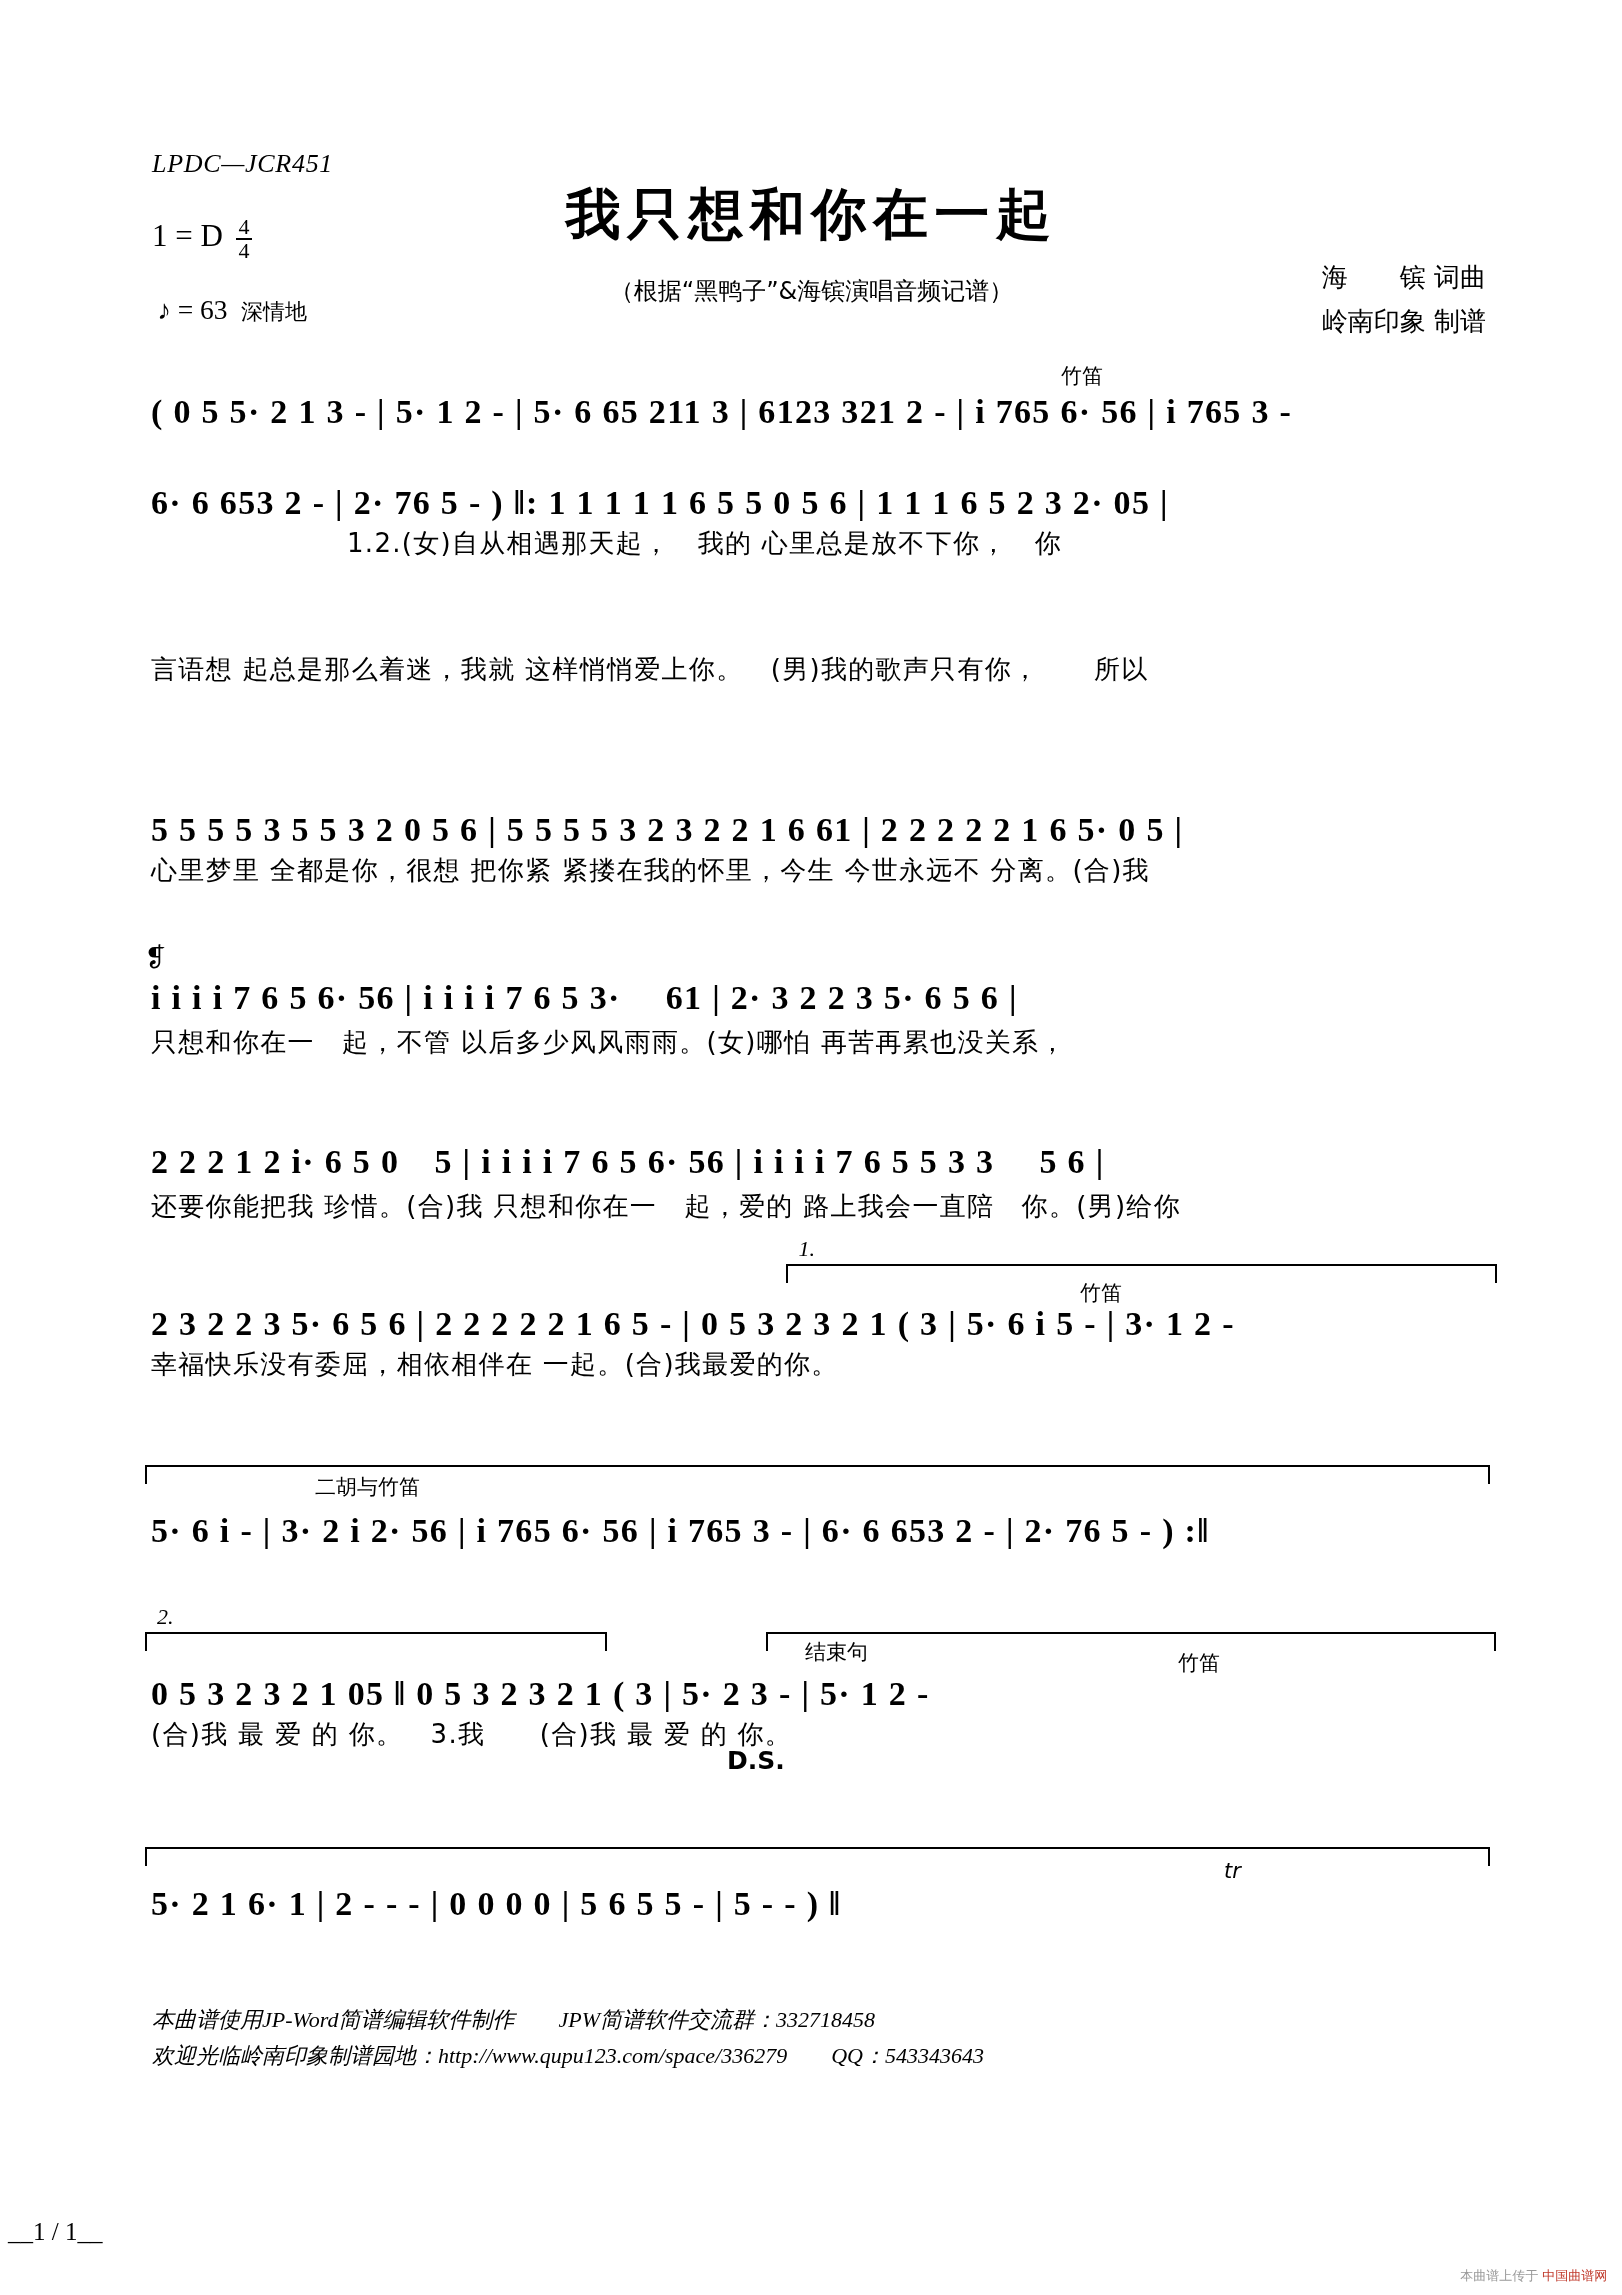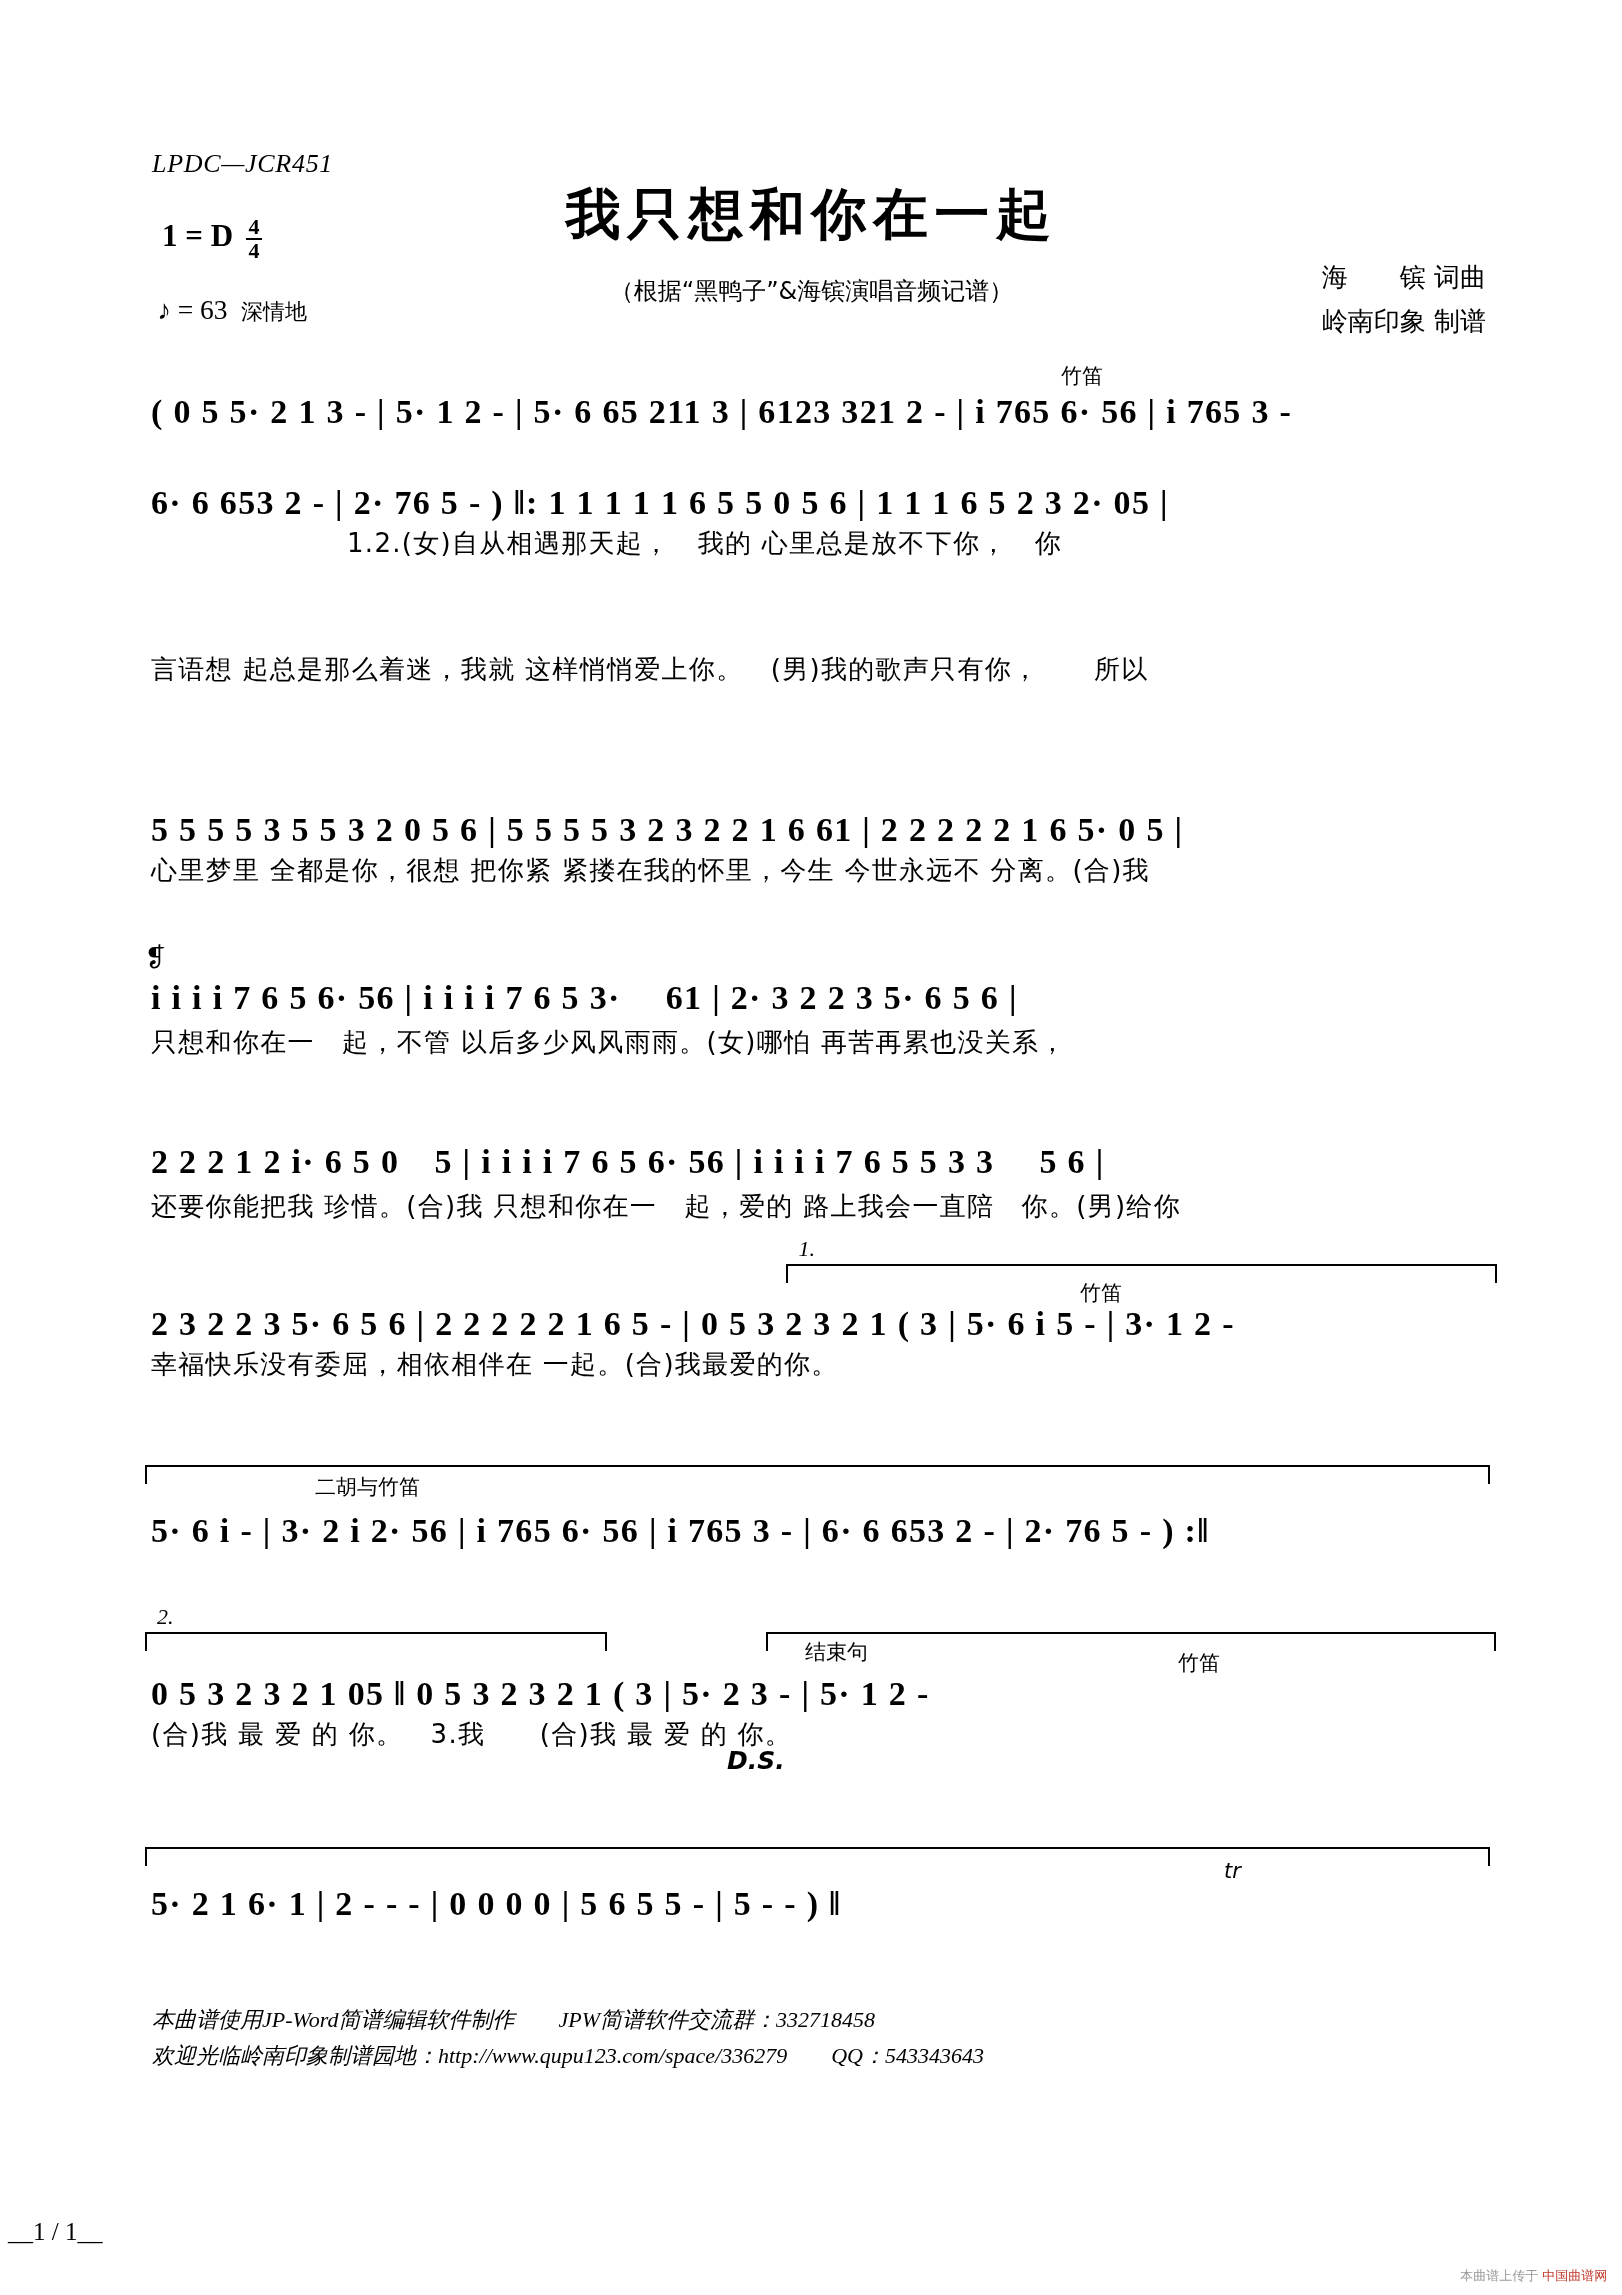--- a/index.html
+++ b/index.html
@@ -27,22 +27,22 @@
     font-family:"DejaVu Sans", sans-serif;
     letter-spacing:6.5px;
   }
   .subtitle{
     position:absolute;left:0;right:0;top:275px;
     text-align:center;
     font-size:24px;
     font-family:"DejaVu Sans", sans-serif;
   }
   .keyblock{
-    position:absolute;left:162px;top:216px;
-    font-size:31px;font-weight:bold;
+    position:absolute;left:152px;top:216px;
+    font-size:31px;font-weight:normal;
     font-family:"Liberation Serif", serif;
   }
   .keyblock .frac{
     display:inline-block;vertical-align:-11.8px;
     font-size:22px;line-height:1.0;text-align:center;
     margin-left:5.2px;
   }
   .tempo{
     position:absolute;left:157px;top:294px;
     font-size:27.5px;font-family:"Liberation Serif", serif;
@@ -185,21 +185,21 @@
 
   <div class="sys" style="top:1675px;">
     <div class="brk" style="left:-6.5px;top:-43px;width:458px;">
       <span>2.</span>
     </div>
     <div class="brk" style="left:615px;top:-43px;width:726px;"></div>
     <div class="mark" style="left:654px;top:-37px;">结束句</div>
     <div class="mark" style="left:1027px;top:-26px;">竹笛</div>
     <div class="notes">0 5 3 2 3 2 1 05 ‖ 0 5 3 2 3 2 1 ( 3 | 5· 2 3 - | 5· 1 2 -</div>
     <div class="lyr">(合)我 最 爱 的 你。　3.我　　(合)我 最 爱 的 你。</div>
-    <div class="mark" style="left:576px;top:71px;font-style:italic;font-weight:bold;font-size:25px;">D.S.</div>
+    <div class="mark" style="left:576px;top:71px;font-weight:bold;font-size:25px;">D.S.</div>
   </div>
 
   <div class="sys" style="top:1885px;">
     <div class="brk" style="left:-6.5px;top:-38px;width:1341px;"></div>
     <div class="mark" style="left:1073px;top:-26px;font-style:italic;">tr</div>
     <div class="notes">5· 2 1 6· 1 | 2 - - - | 0 0 0 0 | 5 6 5 5 - | 5 - - ) ‖</div>
   </div>
 
   <div class="footer">
     <div>本曲谱使用JP-Word简谱编辑软件制作　　JPW简谱软件交流群：332718458</div>

